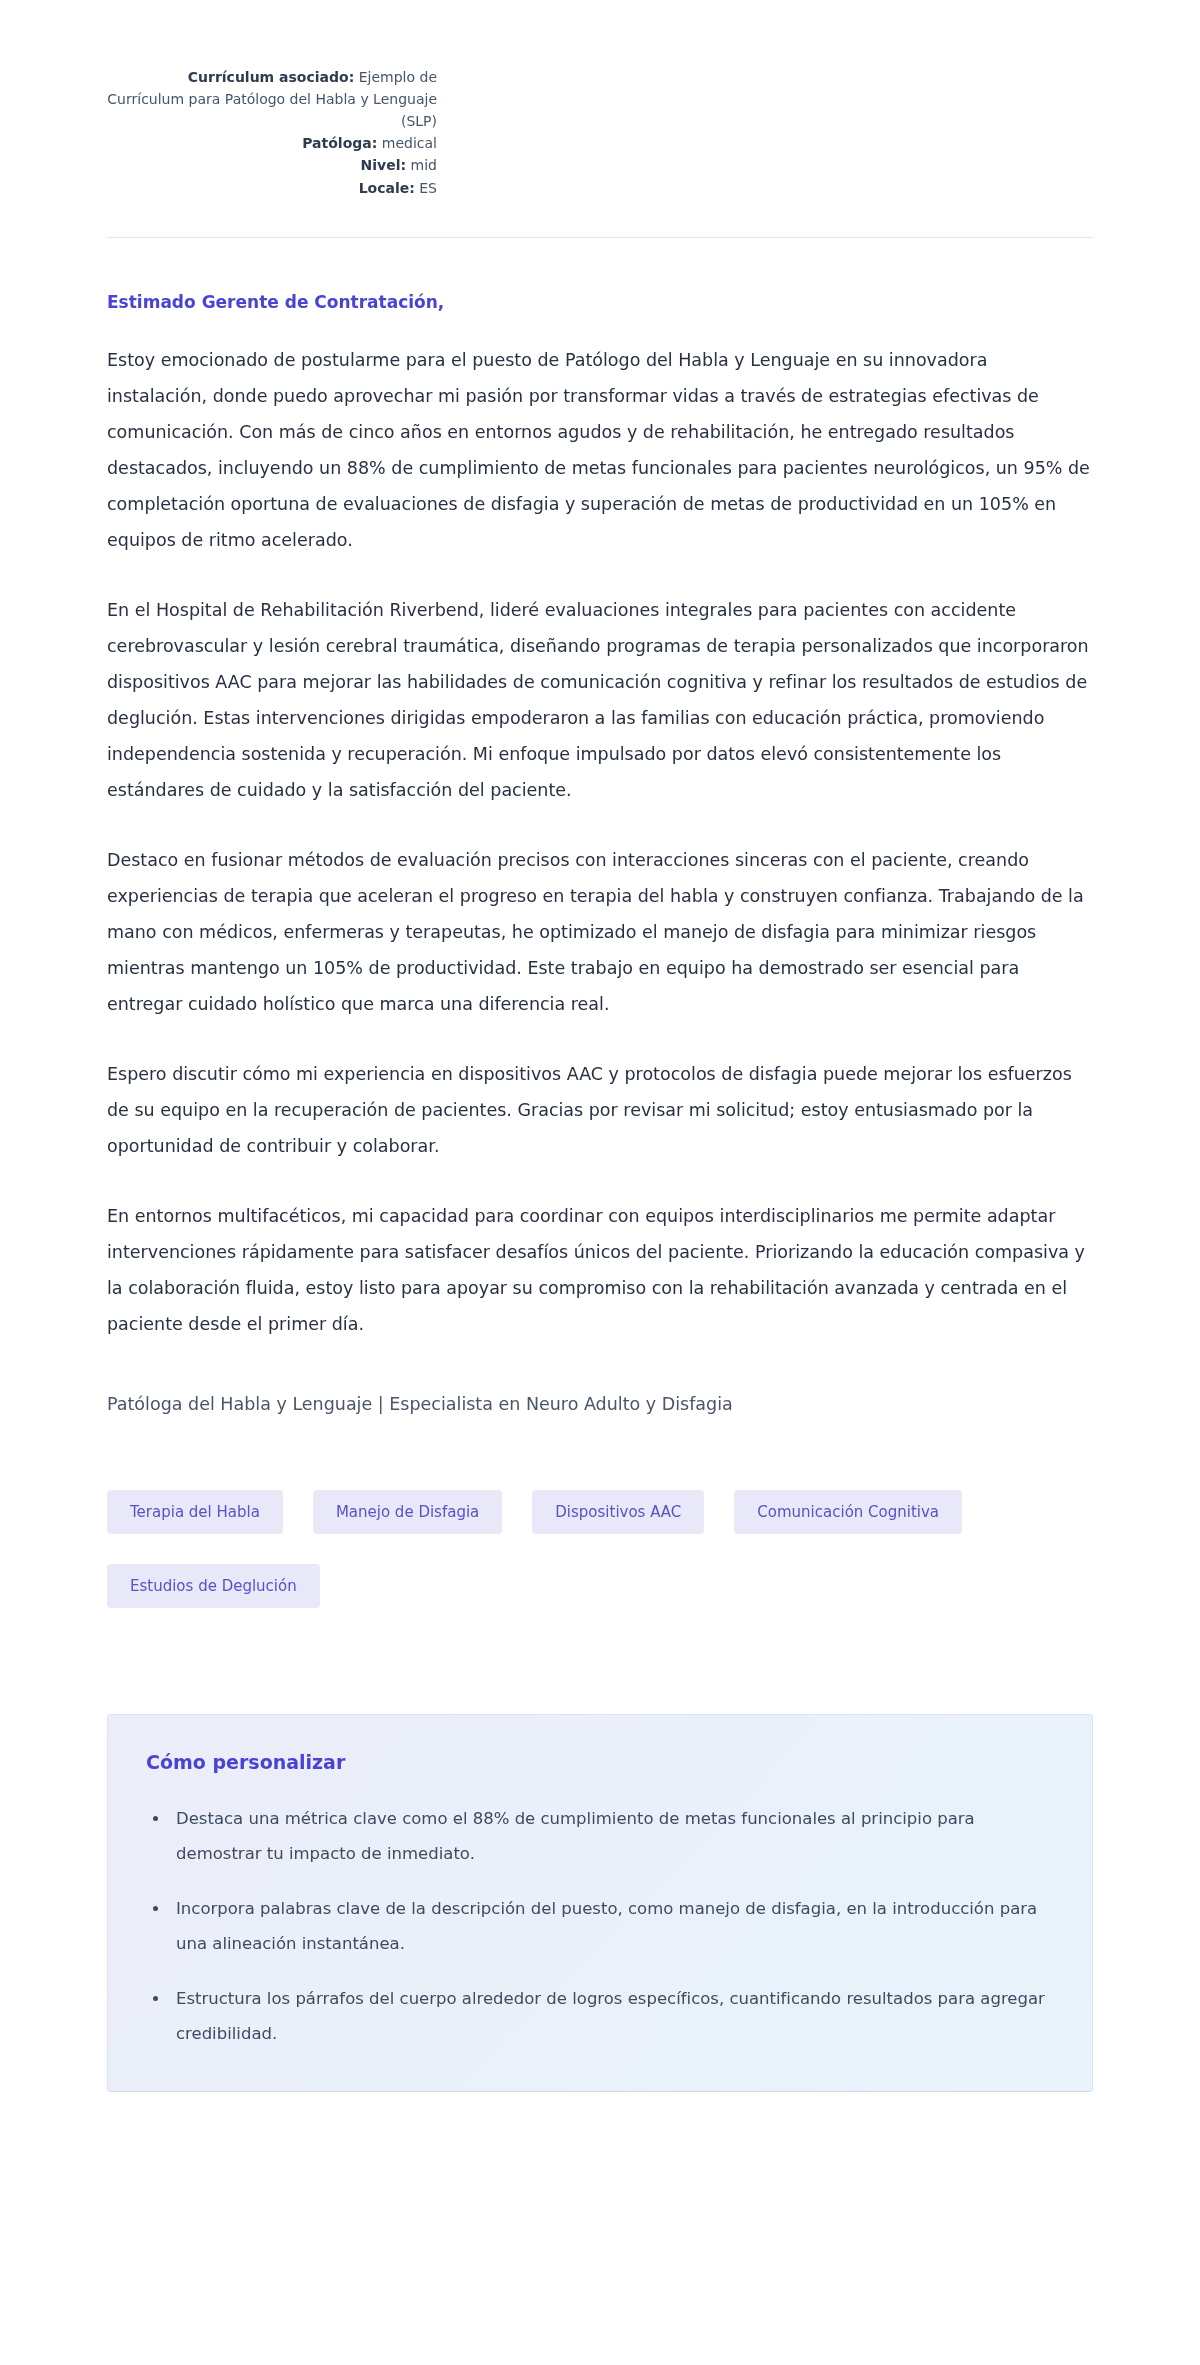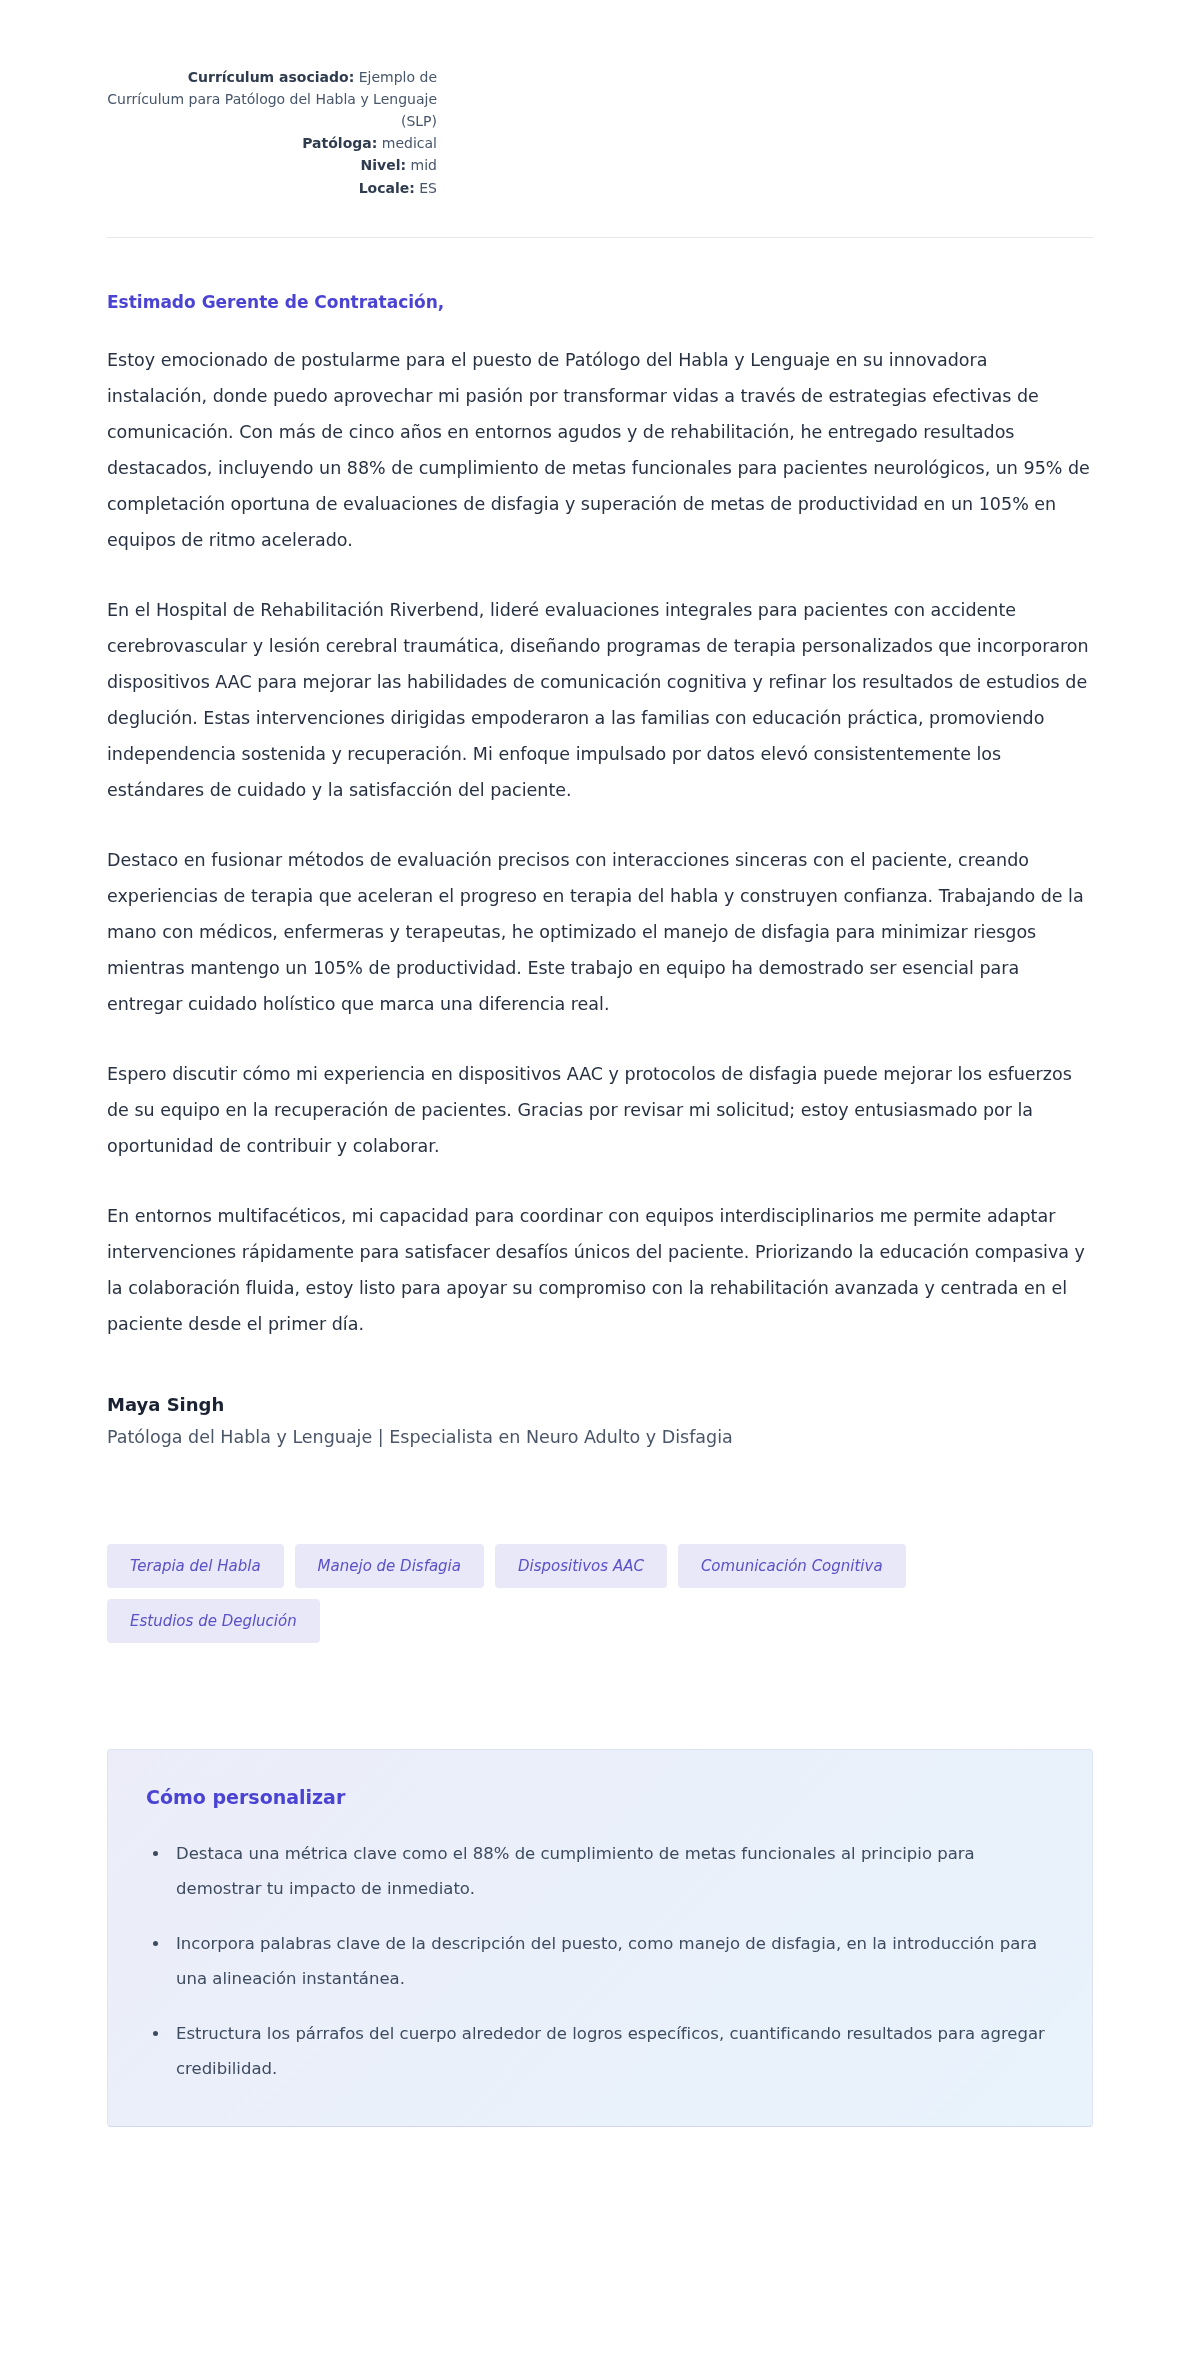--- a/index.html
+++ b/index.html
@@ -77,25 +77,24 @@
     color: #1a2233;
   }
   .sig-role {
     margin: 0;
     font-size: 17.5px;
     color: #4a5568;
   }
 
   
   .tags {
-    margin-top: 97px;
+    margin-top: 76px;
     display: flex;
     flex-wrap: wrap;
-    gap: 11px;
-    font-style: italic;
+    gap: 30px;
   }
   .tag {
     display: inline-block;
     background: #e9e8f8;
     color: #5a50c8;
     font-size: 15px;
     line-height: 20px;
     padding: 12px 23px;
     border-radius: 4px;
     cursor: pointer;
@@ -160,21 +159,20 @@
         <p class="body-par">En el Hospital de Rehabilitación Riverbend, lideré evaluaciones integrales para pacientes con accidente cerebrovascular y lesión cerebral traumática, diseñando programas de terapia personalizados que incorporaron dispositivos AAC para mejorar las habilidades de comunicación cognitiva y refinar los resultados de estudios de deglución. Estas intervenciones dirigidas empoderaron a las familias con educación práctica, promoviendo independencia sostenida y recuperación. Mi enfoque impulsado por datos elevó consistentemente los estándares de cuidado y la satisfacción del paciente.</p>
 
         <p class="body-par">Destaco en fusionar métodos de evaluación precisos con interacciones sinceras con el paciente, creando experiencias de terapia que aceleran el progreso en terapia del habla y construyen confianza. Trabajando de la mano con médicos, enfermeras y terapeutas, he optimizado el manejo de disfagia para minimizar riesgos mientras mantengo un 105% de productividad. Este trabajo en equipo ha demostrado ser esencial para entregar cuidado holístico que marca una diferencia real.</p>
 
         <p class="body-par">Espero discutir cómo mi experiencia en dispositivos AAC y protocolos de disfagia puede mejorar los esfuerzos de su equipo en la recuperación de pacientes. Gracias por revisar mi solicitud; estoy entusiasmado por la oportunidad de contribuir y colaborar.</p>
 
         <p class="body-par">En entornos multifacéticos, mi capacidad para coordinar con equipos interdisciplinarios me permite adaptar intervenciones rápidamente para satisfacer desafíos únicos del paciente. Priorizando la educación compasiva y la colaboración fluida, estoy listo para apoyar su compromiso con la rehabilitación avanzada y centrada en el paciente desde el primer día.</p>
       </div>
 
     <div class="signature">
-      <p class="sig-name">Maya Singh</p>
       <p class="sig-role">Patóloga del Habla y Lenguaje | Especialista en Neuro Adulto y Disfagia</p>
     </div>
   </section>
 
   <div class="tags">
 
       <span class="tag">Terapia del Habla</span>
 
       <span class="tag">Manejo de Disfagia</span>
 

